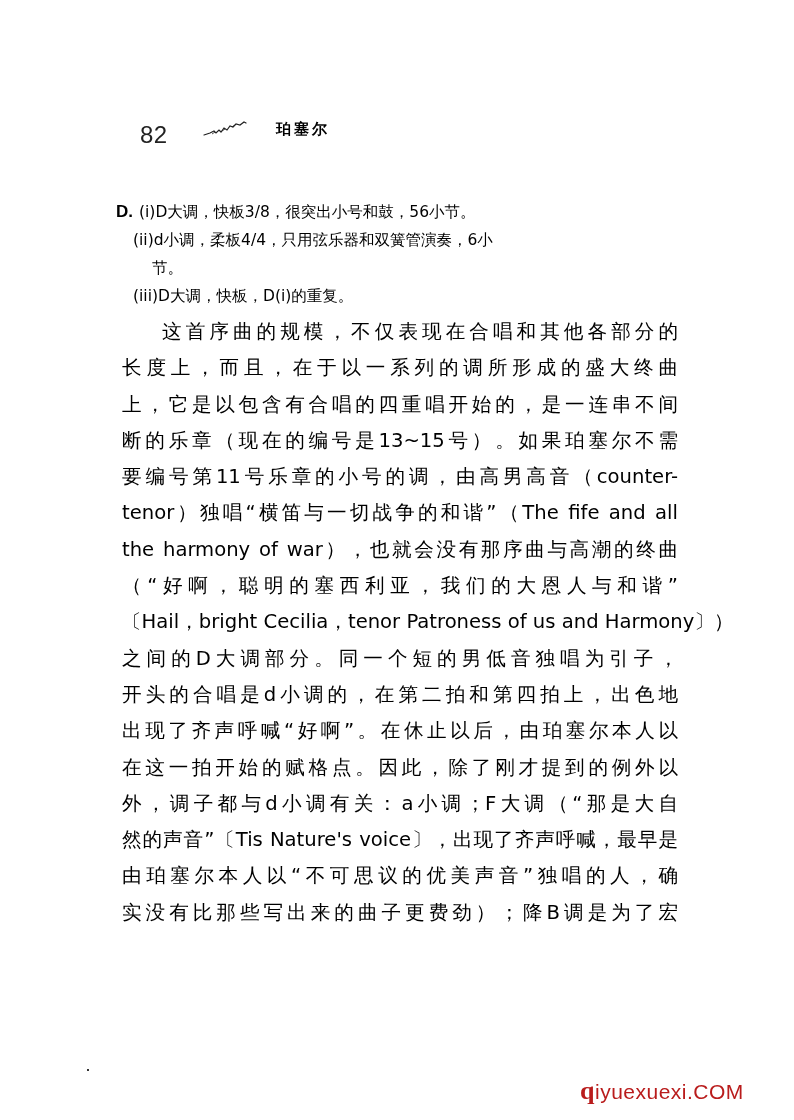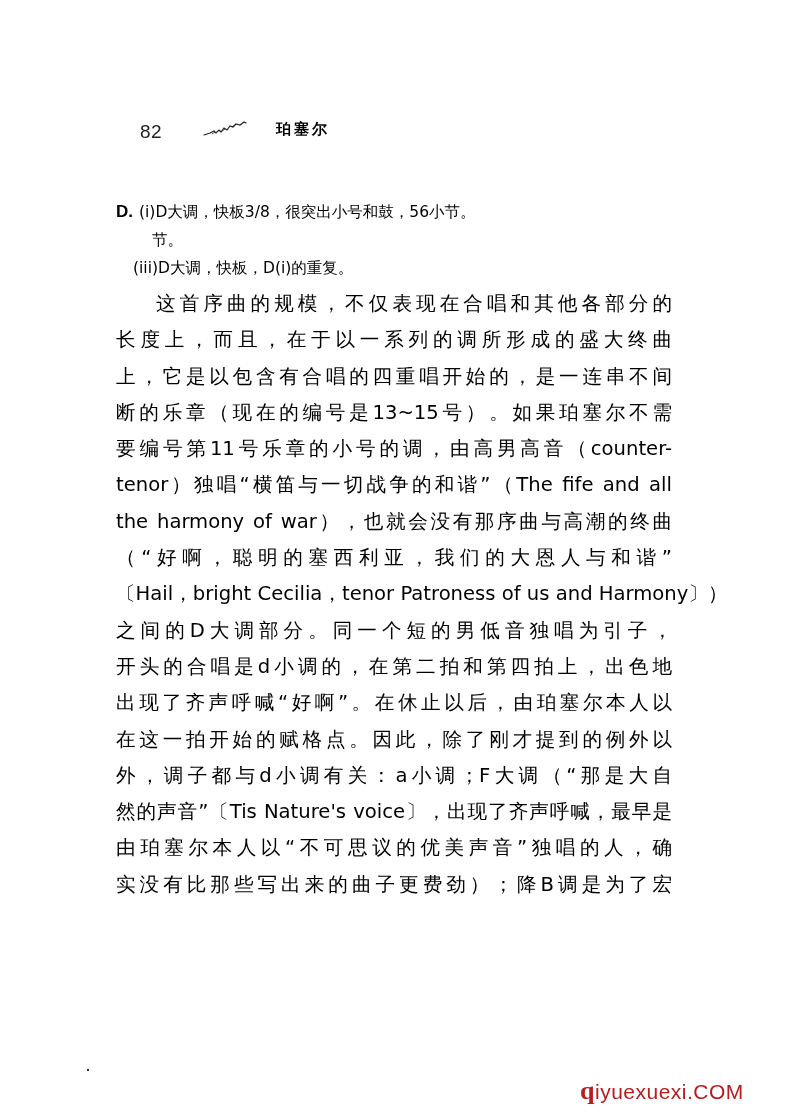--- a/index.html
+++ b/index.html
@@ -20,21 +20,21 @@
       left: 140px;
       top: 118px;
       height: 28px;
       width: 300px;
     }
     .page-number {
       position: absolute;
       left: 0;
       top: 3px;
       font-family: "Liberation Sans", sans-serif;
-      font-size: 19px;
+      font-size: 24px;
       color: #222;
       letter-spacing: 0.5px;
     }
     .ornament {
       position: absolute;
       left: 62px;
       top: 2px;
       width: 46px;
       height: 18px;
     }
@@ -73,20 +73,21 @@
     }
     .para-line {
       font-family: "DejaVu Sans", sans-serif;
       font-size: 19.6px;
       line-height: 36.3px;
       height: 36.3px;
       white-space: nowrap;
       text-align: justify;
       text-align-last: justify;
       width: 556px;
+      margin-left: 6px;
     }
     .para-line.first {
       padding-left: 40px;
       width: 516px;
     }
     .watermark {
       position: absolute;
       left: 580px;
       top: 1076px;
       font-family: "Liberation Sans", sans-serif;
@@ -120,20 +121,23 @@
     </svg>
   </span>
   <span class="running-title">珀塞尔</span>
 </div>
 
 <div class="content">
   <div class="section-list">
     <div class="list-line">
       <span class="list-label">D.</span><span>(i)D大调，快板3/8，很突出小号和鼓，56小节。</span>
     </div>
+    <div class="list-line sub">
+      <span>(ii)d小调，柔板4/4，只用弦乐器和双簧管演奏，6小</span>
+    </div>
     <div class="list-line cont">
       <span>节。</span>
     </div>
     <div class="list-line sub">
       <span>(iii)D大调，快板，D(i)的重复。</span>
     </div>
   </div>
 
   <div class="paragraph">
     <div class="para-line first">这首序曲的规模，不仅表现在合唱和其他各部分的</div>

